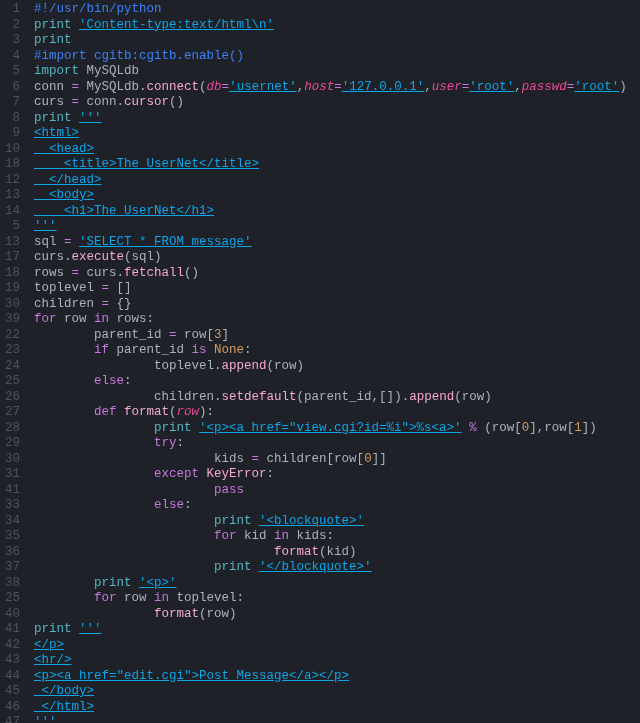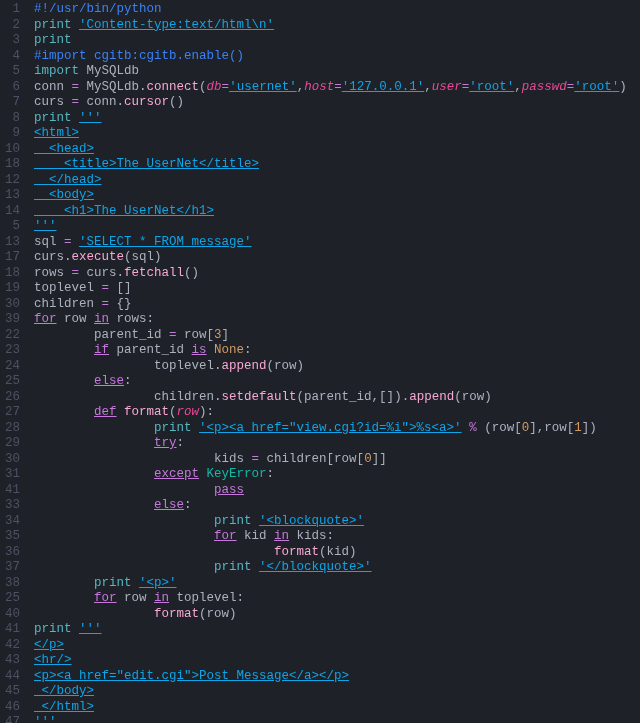--- a/index.html
+++ b/index.html
@@ -25,30 +25,30 @@
   }
   .code {
     padding: 2px 0 2px 6px;
     white-space: pre;
   }
   .ln { display: block; height: 15.5px; }
   .cl { display: block; height: 15.5px; }
 
   
   .cmt   { color: #3b82f6; }            
-  .kw    { color: #c678dd; text-decoration: underline; }            
+  .kw    { color: #c678dd; }            
   .kw2   { color: #56b6c2; }            
   .fn    { color: #f9a8d4; }            
   .str   { color: #0ea5e9; text-decoration: underline; }            
   .num   { color: #d19a66; }            
   .op    { color: #c678dd; }            
   .param { color: #ec4899; font-style: italic; } 
   .const { color: #d19a66; }            
   .punc  { color: #abb2bf; }            
-  .exc   { color: #14b8a6; text-align: right; }            
+  .exc   { color: #f9a8d4; text-align: right; }            
   .plain { color: #abb2bf; }
 </style>
 </head>
 <body>
 
 <div class="editor">
   <div class="gutter" id="gutter">
       <span class="ln">1</span>
       <span class="ln">2</span>
       <span class="ln">3</span>

